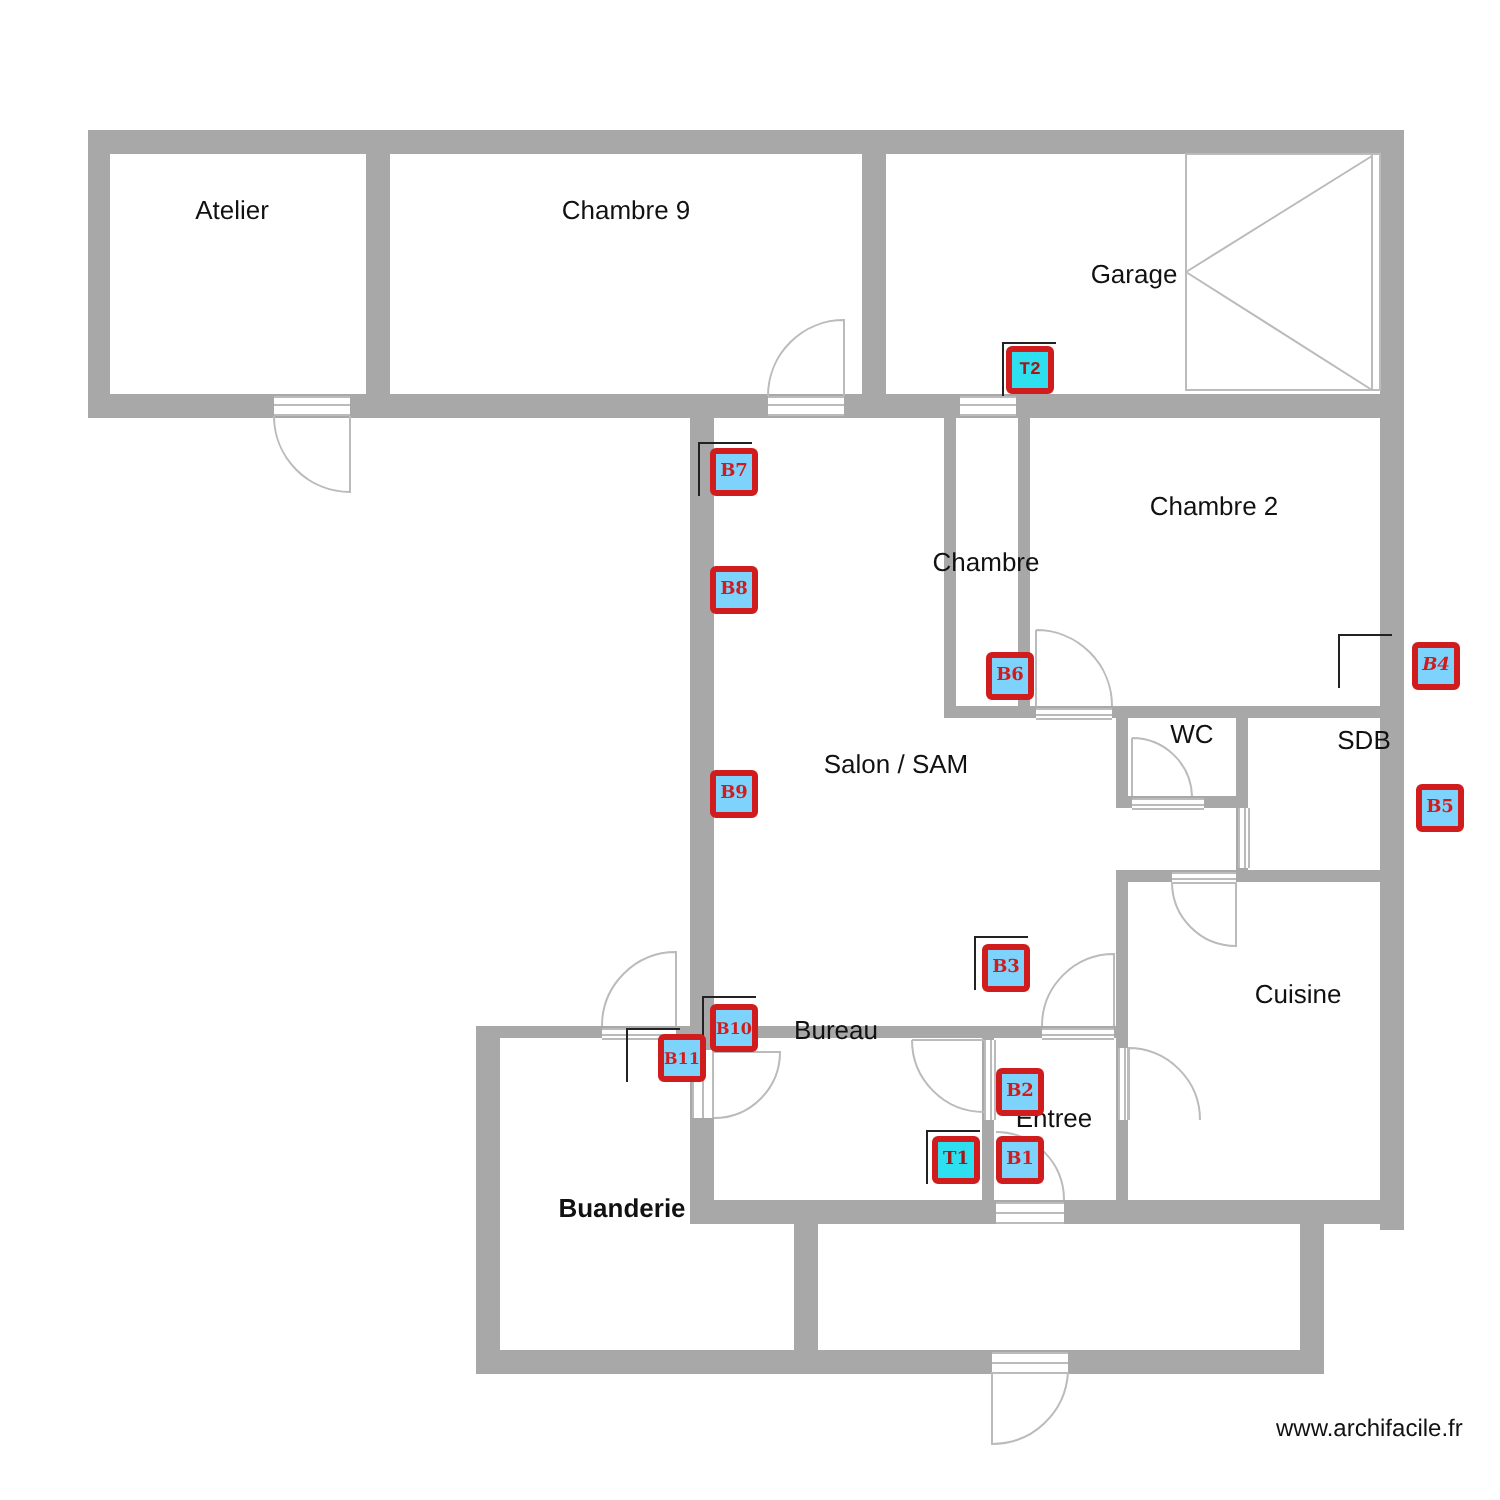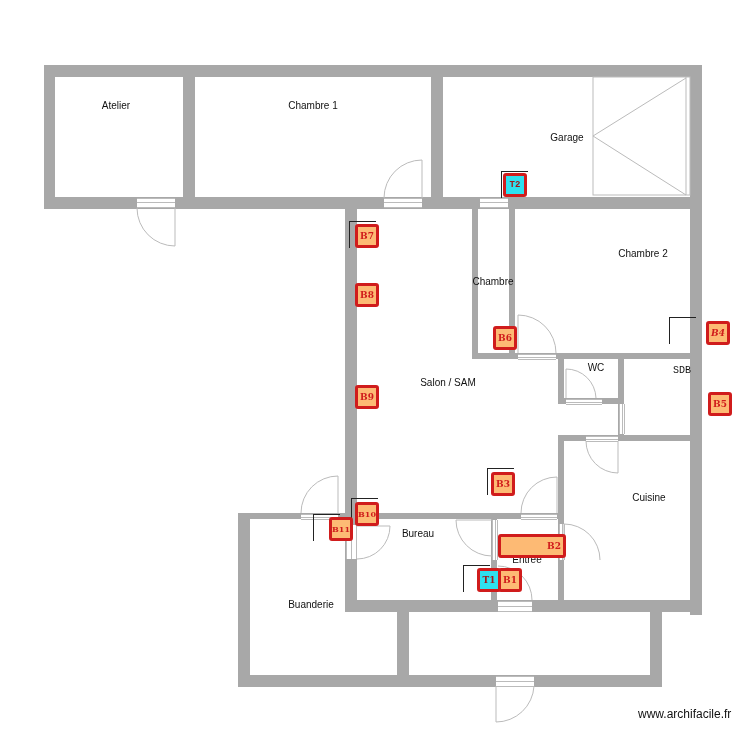--- a/index.html
+++ b/index.html
@@ -1,25 +1,25 @@
 <!DOCTYPE html>
 <html><head>
 <meta charset="utf-8">
 <style>
   html,body{margin:0;padding:0;background:#fff;}
   body{width:750px;height:750px;position:relative;overflow:hidden;font-family:"Liberation Sans",sans-serif;}
   .wall{position:absolute;background:#a8a8a8;}
-  .room-label{position:absolute;font-size:10px;color:#111;white-space:nowrap;transform:translate(-50%,-50%);}
+  .room-label{position:absolute;font-size:13px;color:#111;white-space:nowrap;transform:translate(-50%,-50%);}
   .door-gap{position:absolute;background:#fff;border:0 solid #bbb;}
   .door-gap.h{border-top:1px solid #bbb;border-bottom:1px solid #bbb;}
   .door-gap.h::after{content:"";position:absolute;left:0;right:0;top:40%;border-top:1px solid #bbb;}
   .door-gap.v{border-left:1px solid #bbb;border-right:1px solid #bbb;}
   .door-gap.v::after{content:"";position:absolute;top:0;bottom:0;left:40%;border-left:1px solid #bbb;}
   svg.overlay{position:absolute;left:0;top:0;}
-  .marker{position:absolute;width:18px;height:18px;border:3px solid #d01c1c;border-radius:3px;background:#fdba74;
+  .marker{position:absolute;width:18px;height:18px;border:3px solid #d01c1c;border-radius:3px;background:#7dd3fc;
     color:#d01c1c;font-family:"DejaVu Serif",serif;font-weight:bold;font-size:9px;display:flex;align-items:center;justify-content:center;box-sizing:content-box;}
   .marker.t{background:#2ee0ef;color:#a01818;}
   .marker-frame{position:absolute;width:26px;height:26px;border-left:1px solid #222;border-top:1px solid #222;}
   .watermark{position:absolute;left:638px;top:707px;font-size:12px;color:#111;}
 </style>
 </head>
 <body>
 
 <div id="plan">
 
@@ -95,47 +95,47 @@
 
       <path d="M564 524 A36 36 0 0 1 600 560 M564 524 L564 560"></path>
 
       <path d="M498 566 A34 34 0 0 1 532 600"></path>
 
       <path d="M496 686 L496 722 A38 38 0 0 0 534 686"></path>
     </g>
   </svg>
 
   <div class="room-label" style="left:116px;top:105px;">Atelier</div>
-  <div class="room-label" style="left:313px;top:105px;">Chambre 1</div>
+  <div class="room-label" style="left:313px;top:105px;">Chambre 9</div>
   <div class="room-label" style="left:567px;top:137px;">Garage</div>
   <div class="room-label" style="left:493px;top:281px;">Chambre</div>
-  <div class="room-label" style="left:607px;top:253px;margin-left:36px;">Chambre 2</div>
+  <div class="room-label" style="left:607px;top:253px;">Chambre 2</div>
   <div class="room-label" style="left:448px;top:382px;">Salon / SAM</div>
   <div class="room-label" style="left:596px;top:367px;">WC</div>
-  <div class="room-label" style="left:682px;top:370px;font-family:Liberation Mono, monospace;">SDB</div>
+  <div class="room-label" style="left:682px;top:370px;">SDB</div>
   <div class="room-label" style="left:649px;top:497px;">Cuisine</div>
-  <div class="room-label" style="left:418px;top:533px;text-align:right;">Bureau</div>
+  <div class="room-label" style="left:418px;top:515px;text-align:right;">Bureau</div>
   <div class="room-label" style="left:527px;top:559px;">Entree</div>
-  <div class="room-label" style="left:311px;top:604px;">Buanderie</div>
+  <div class="room-label" style="left:311px;top:604px;font-weight:bold;">Buanderie</div>
 
   <div class="marker-frame" style="left:501px;top:171px;"></div>
   <div class="marker t" style="left:503px;top:173px;font-family:Liberation Mono, monospace;">T2</div>
   <div class="marker-frame" style="left:349px;top:221px;"></div>
   <div class="marker" style="left:355px;top:224px;">B7</div>
   <div class="marker" style="left:355px;top:283px;">B8</div>
   <div class="marker" style="left:478px;top:326px;margin-left:15px;">B6</div>
   <div class="marker-frame" style="left:669px;top:317px;"></div>
   <div class="marker" style="left:706px;top:321px;font-style:italic;">B4</div>
   <div class="marker" style="left:355px;top:385px;">B9</div>
   <div class="marker" style="left:708px;top:392px;">B5</div>
   <div class="marker-frame" style="left:487px;top:468px;"></div>
   <div class="marker" style="left:491px;top:472px;">B3</div>
   <div class="marker-frame" style="left:351px;top:498px;"></div>
   <div class="marker" style="left:355px;top:502px;font-size:8px;">B10</div>
   <div class="marker-frame" style="left:313px;top:514px;"></div>
   <div class="marker" style="left:317px;top:517px;font-size:8px;margin-left:12px;">B11</div>
-  <div class="marker" style="left:498px;top:534px;padding-left:44px;">B2</div>
+  <div class="marker" style="left:498px;top:534px;">B2</div>
   <div class="marker-frame" style="left:463px;top:565px;"></div>
-  <div class="marker t" style="left:466px;top:568px;margin-left:11px;">T1</div>
+  <div class="marker t" style="left:466px;top:568px;">T1</div>
   <div class="marker" style="left:498px;top:568px;">B1</div>
 </div>
 
 <div class="watermark">www.archifacile.fr</div>
 
 </body></html>

